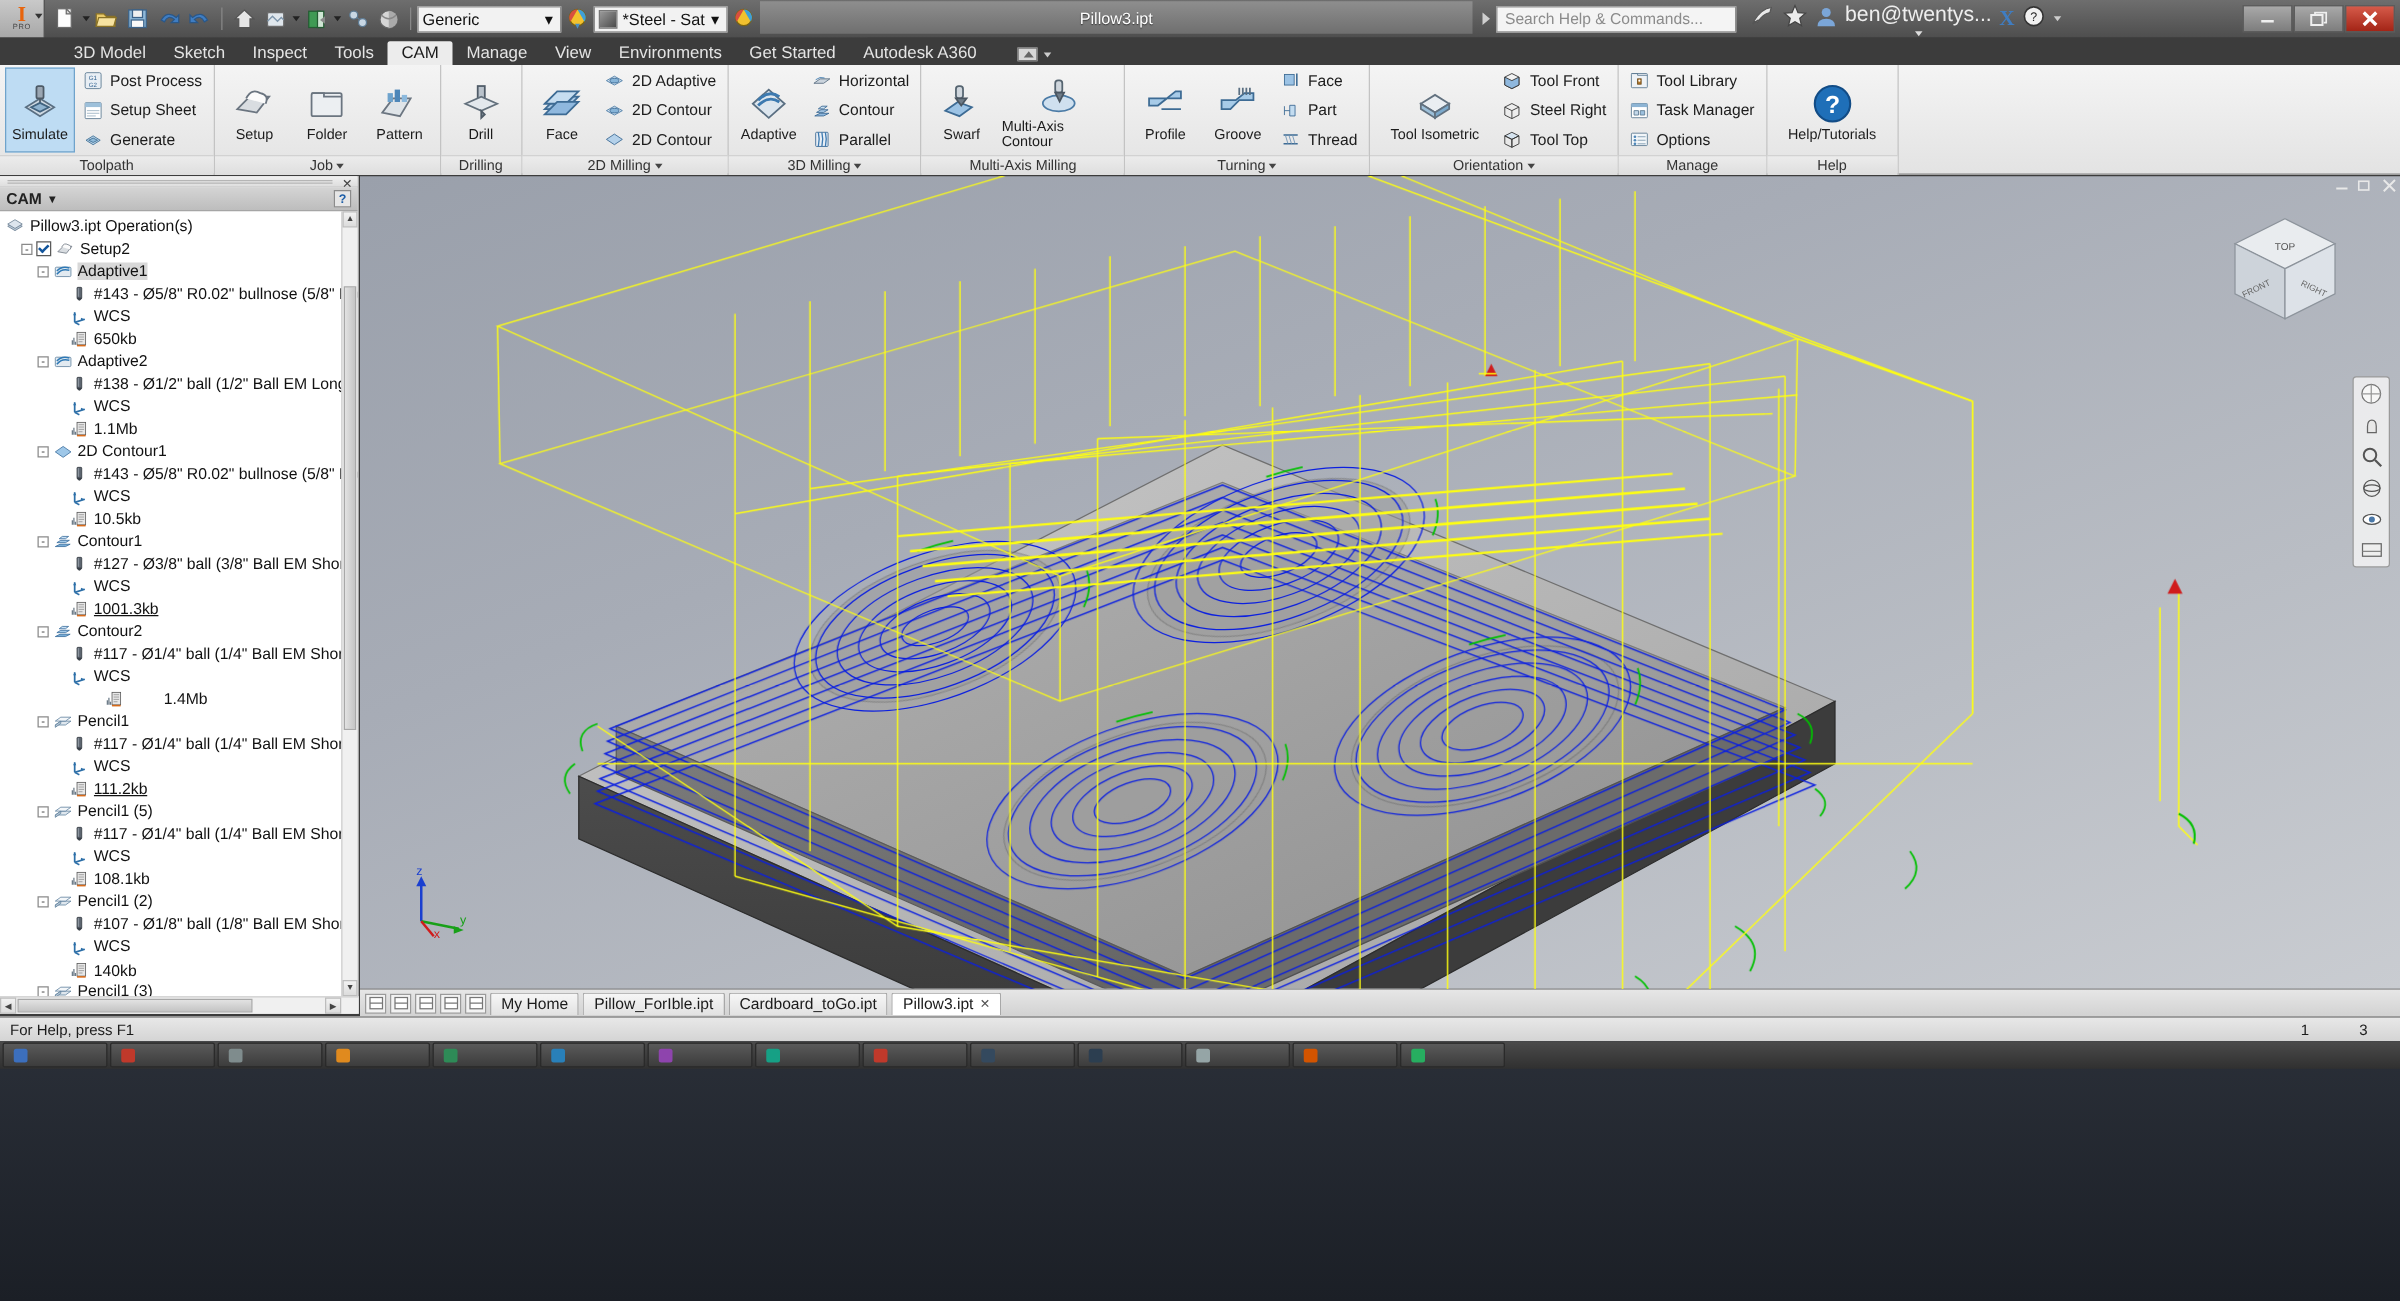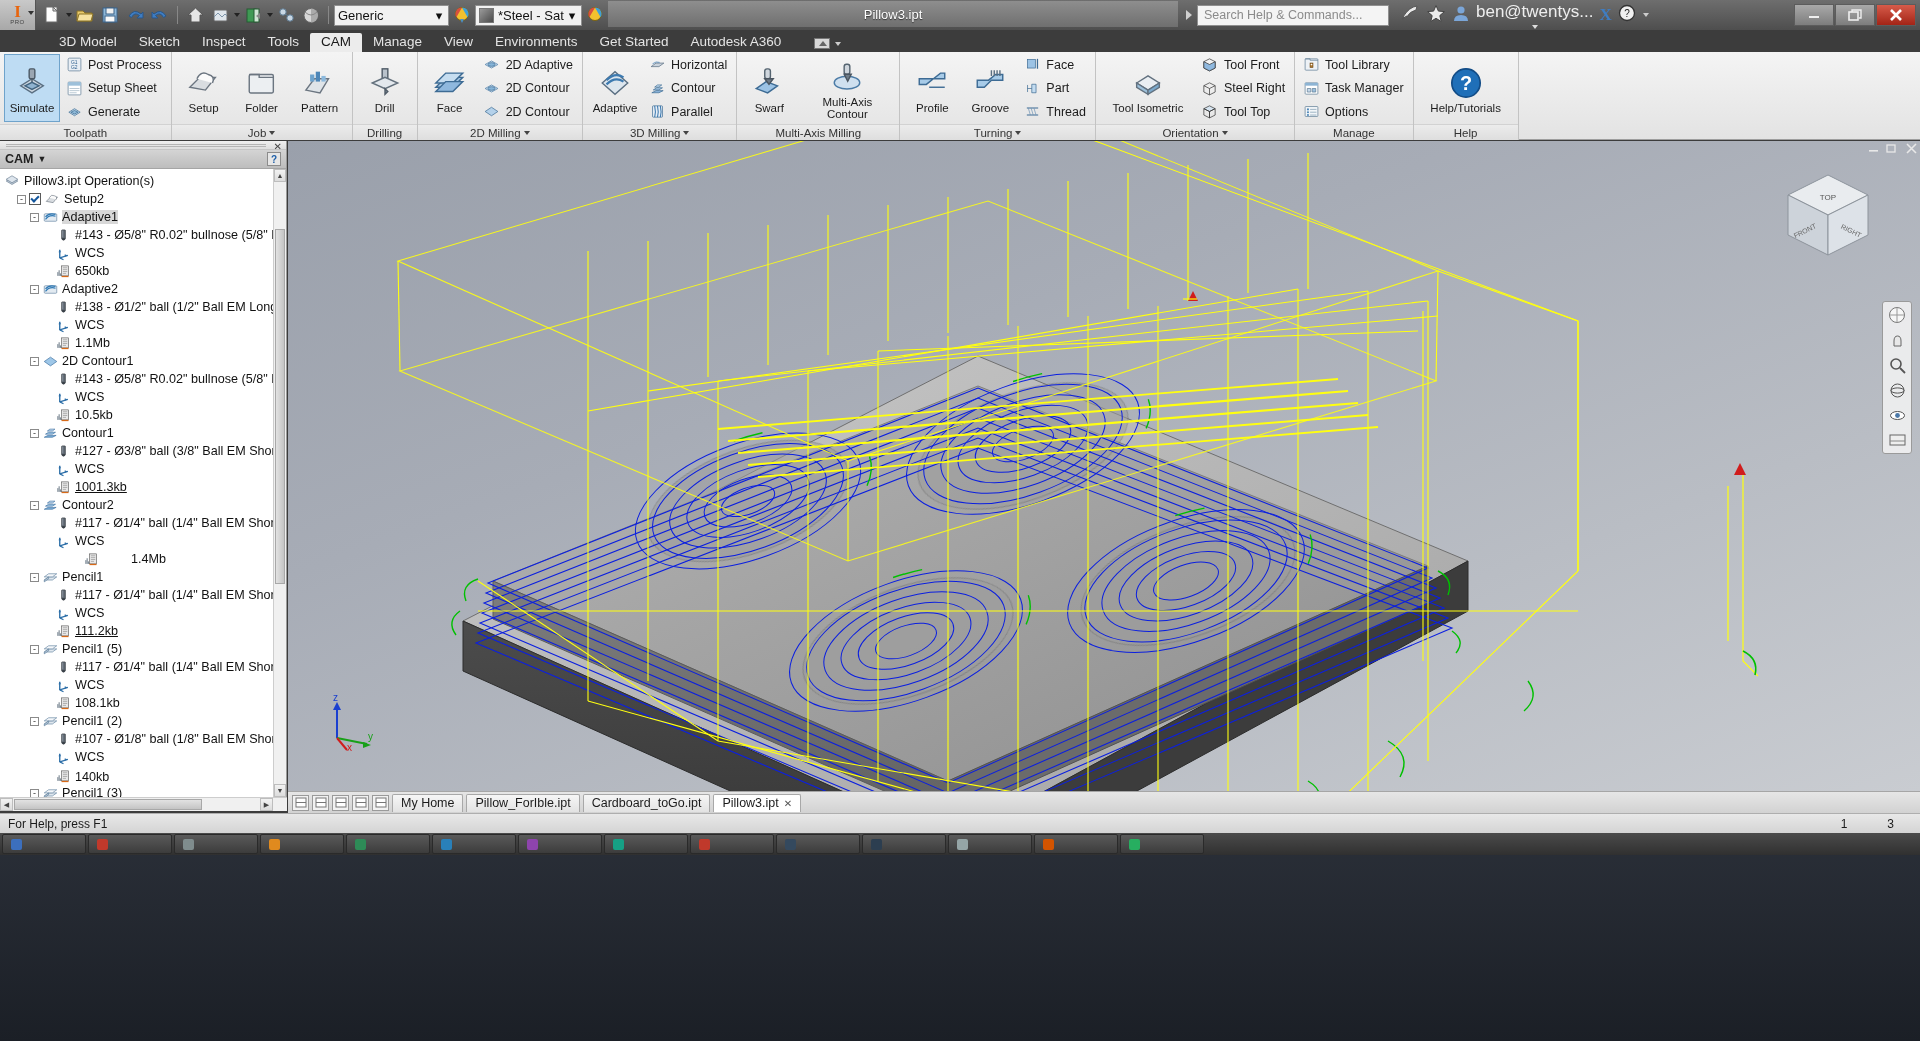--- a/index.html
+++ b/index.html
@@ -67,21 +67,21 @@
   .panel-label{ height:16px; text-align:center; font-size:11.5px; color:#333;
     display:flex;align-items:center;justify-content:center;gap:3px;
     background:linear-gradient(#ececec,#dedede); border-top:1px solid #d2d2d2;}
   .pl-caret{width:0;height:0;border-left:3.5px solid transparent;
     border-right:3.5px solid transparent;border-top:4px solid #444;}
   .big{ width:56px; display:flex; flex-direction:column; align-items:center;
     justify-content:center; padding:3px 2px 2px; cursor:pointer; font-size:11.5px;
     color:#1c1c1c; height:68px; }
   .big.sel{ background:#bedcf3; border:1px solid #6fa3cb; }
   .big .ic{ height:38px; display:flex;align-items:center;justify-content:center;}
-  .big .tx{ text-align:center; line-height:12px; }
+  .big .tx{ line-height:12px; }
   .colstack{ display:flex; flex-direction:column; justify-content:space-between; gap:0; height:68px;}
   .small{ display:flex; align-items:center; gap:5px; padding:1px 5px 1px 3px;
     font-size:12.5px; color:#1c1c1c; cursor:pointer; height:21px; white-space:nowrap;}
   .small .ic{ width:18px;height:18px;display:flex;align-items:center;justify-content:center;}
 
   
   .browser{ position:absolute; left:0; top:141px; width:287px; height:670px;
     background:#fff; border-right:1px solid #9a9a9a; }
   .br-grip{ height:9px; background:linear-gradient(#f0f0f0,#dedede);
     border-bottom:1px solid #c6c6c6; position:relative;}

